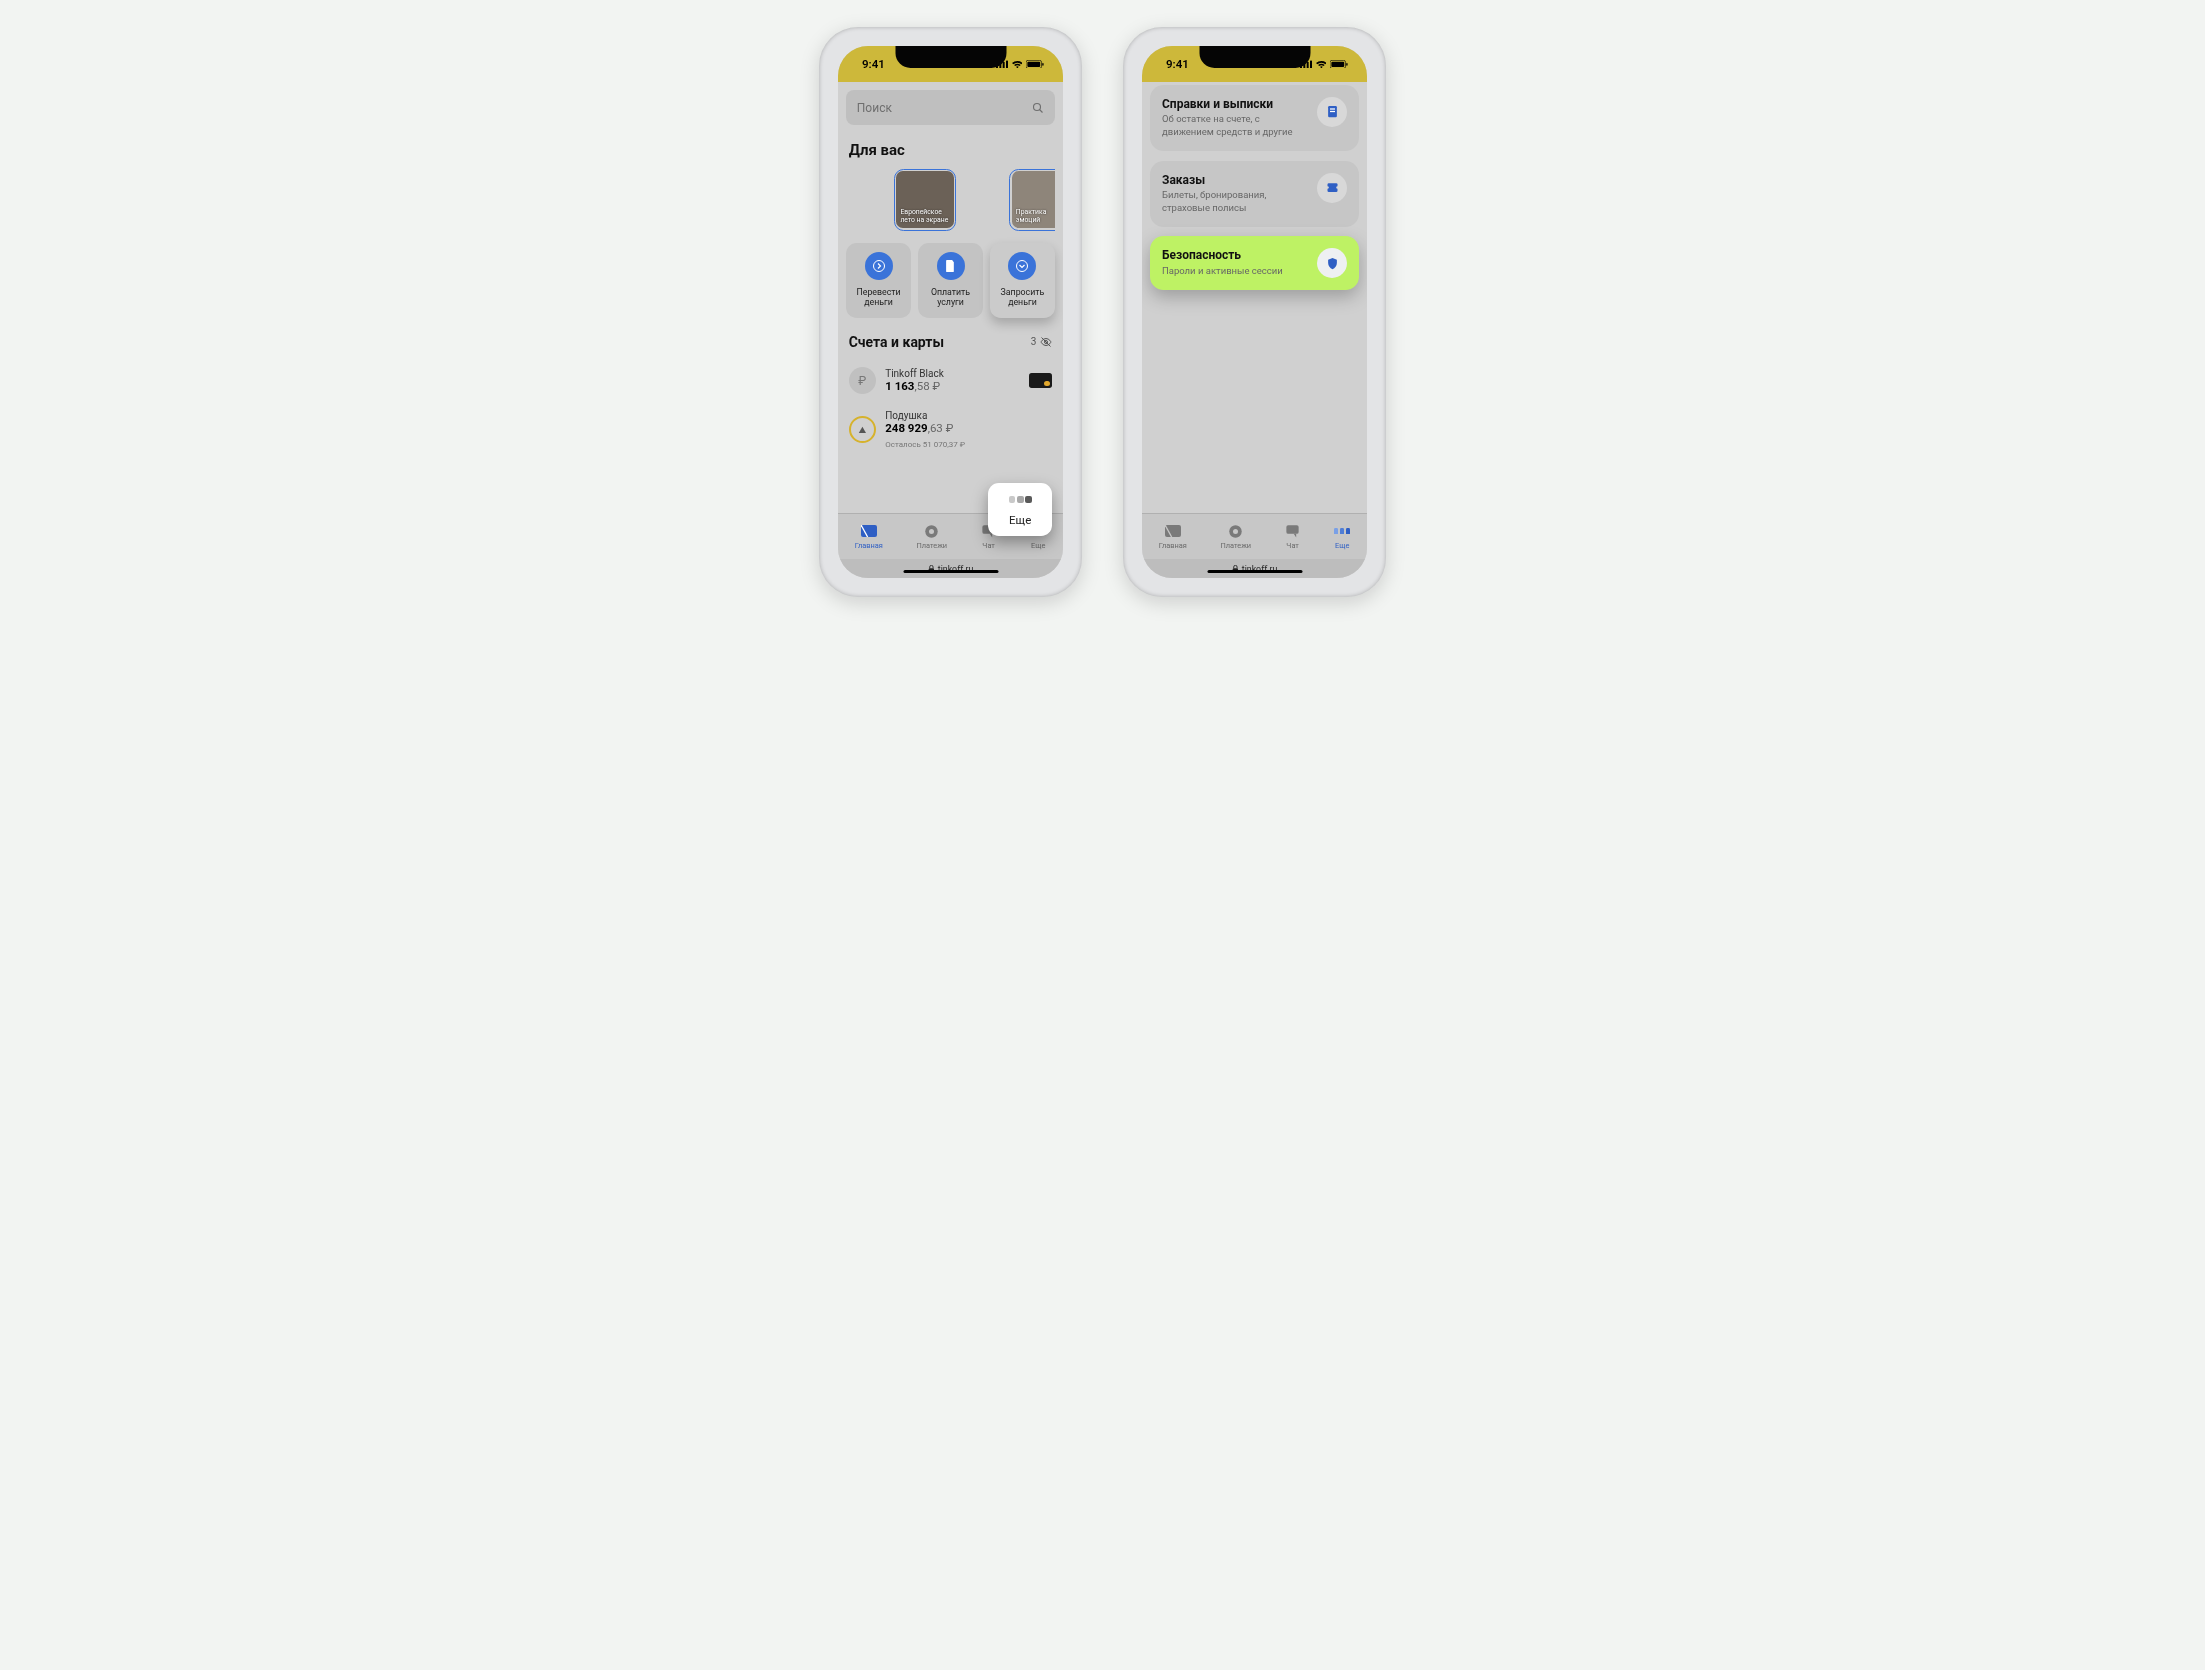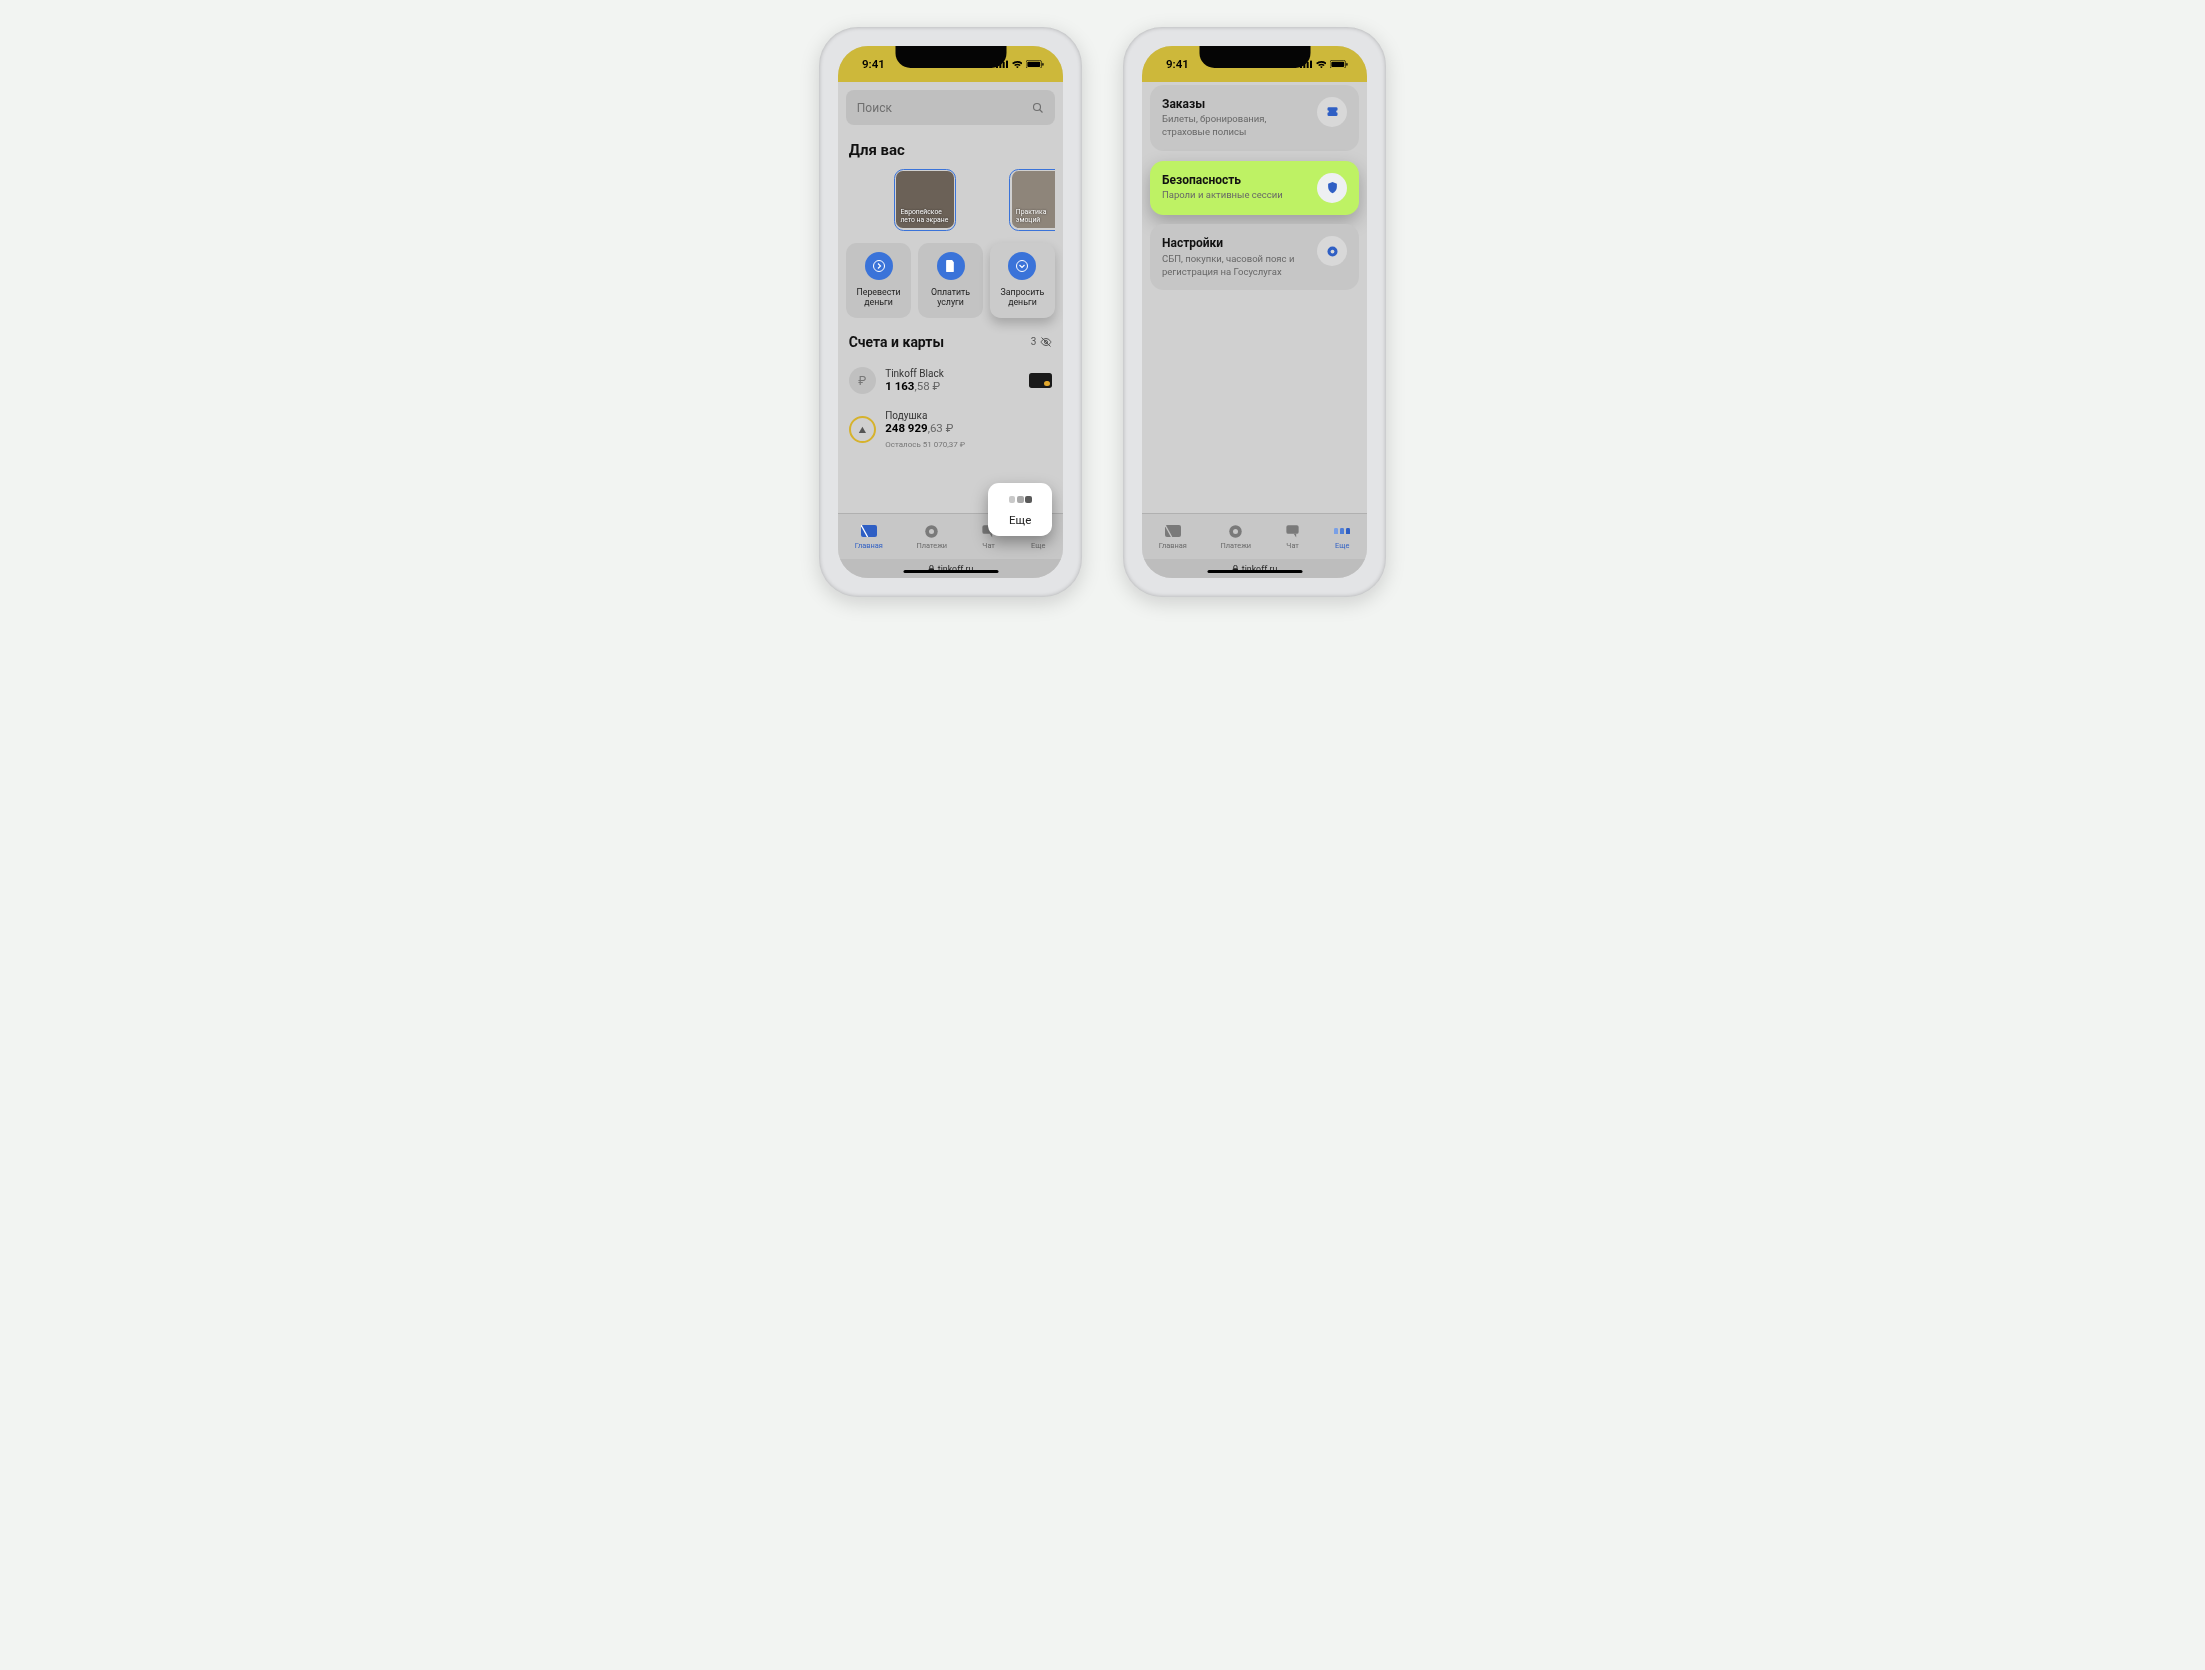--- a/index.html
+++ b/index.html
@@ -240,51 +240,52 @@
             <rect x="0" y="0" width="23" height="12" rx="3" fill="none" stroke="#000" stroke-width="1"></rect>
             <rect x="2" y="2" width="19" height="8" rx="1.5" fill="#000"></rect>
             <rect x="24" y="4" width="2" height="4" rx="1" fill="#000"></rect>
           </svg>
       </div>
     </div>
     <div class="content" style="padding-top:2.7px;">
       <div class="list" id="itemlist">
           <div class="item">
             <div class="body">
+              <div class="title">Справки и выписки</div>
+              <div class="desc">Об остатке на счете, с движением средств и другие</div>
+            </div>
+            <div class="ric">
+              <svg viewBox="0 0 24 24">
+                <rect x="5" y="3" width="14" height="18" rx="2" fill="#2f5fc4"></rect>
+                <rect x="8" y="7" width="8" height="2" fill="#fff"></rect>
+                <rect x="8" y="11" width="8" height="2" fill="#fff"></rect>
+              </svg>
+            </div>
+          </div>
+          <div class="item">
+            <div class="body">
               <div class="title">Заказы</div>
               <div class="desc">Билеты, бронирования, страховые полисы</div>
             </div>
             <div class="ric">
               <svg viewBox="0 0 24 24">
                 <rect x="4" y="5" width="16" height="14" rx="2" fill="#2f5fc4"></rect>
                 <circle cx="4" cy="12" r="2" fill="#d8d8d8"></circle>
                 <circle cx="20" cy="12" r="2" fill="#d8d8d8"></circle>
               </svg>
             </div>
           </div>
           <div class="item hl">
             <div class="body">
               <div class="title">Безопасность</div>
               <div class="desc">Пароли и активные сессии</div>
             </div>
             <div class="ric">
               <svg viewBox="0 0 24 24">
                 <path d="M12 3l7 3v5c0 5-3 8-7 10-4-2-7-5-7-10V6z" fill="#2f5fc4"></path>
-              </svg>
-            </div>
-          </div>
-          <div class="item">
-            <div class="body">
-              <div class="title">Настройки</div>
-              <div class="desc">СБП, покупки, часовой пояс и регистрация на Госуслугах</div>
-            </div>
-            <div class="ric">
-              <svg viewBox="0 0 24 24">
-                <circle cx="12" cy="12" r="8" fill="#2f5fc4"></circle>
-                <circle cx="12" cy="12" r="3" fill="#d8d8d8"></circle>
               </svg>
             </div>
           </div>
         </div>
     </div>
     <div class="tabbar">
       <div class="tab">
           <div class="ticon">
             <svg width="16" height="12" viewBox="0 0 24 18">
               <rect x="0" y="0" width="24" height="18" rx="3" fill="#7a7a7a"></rect>

